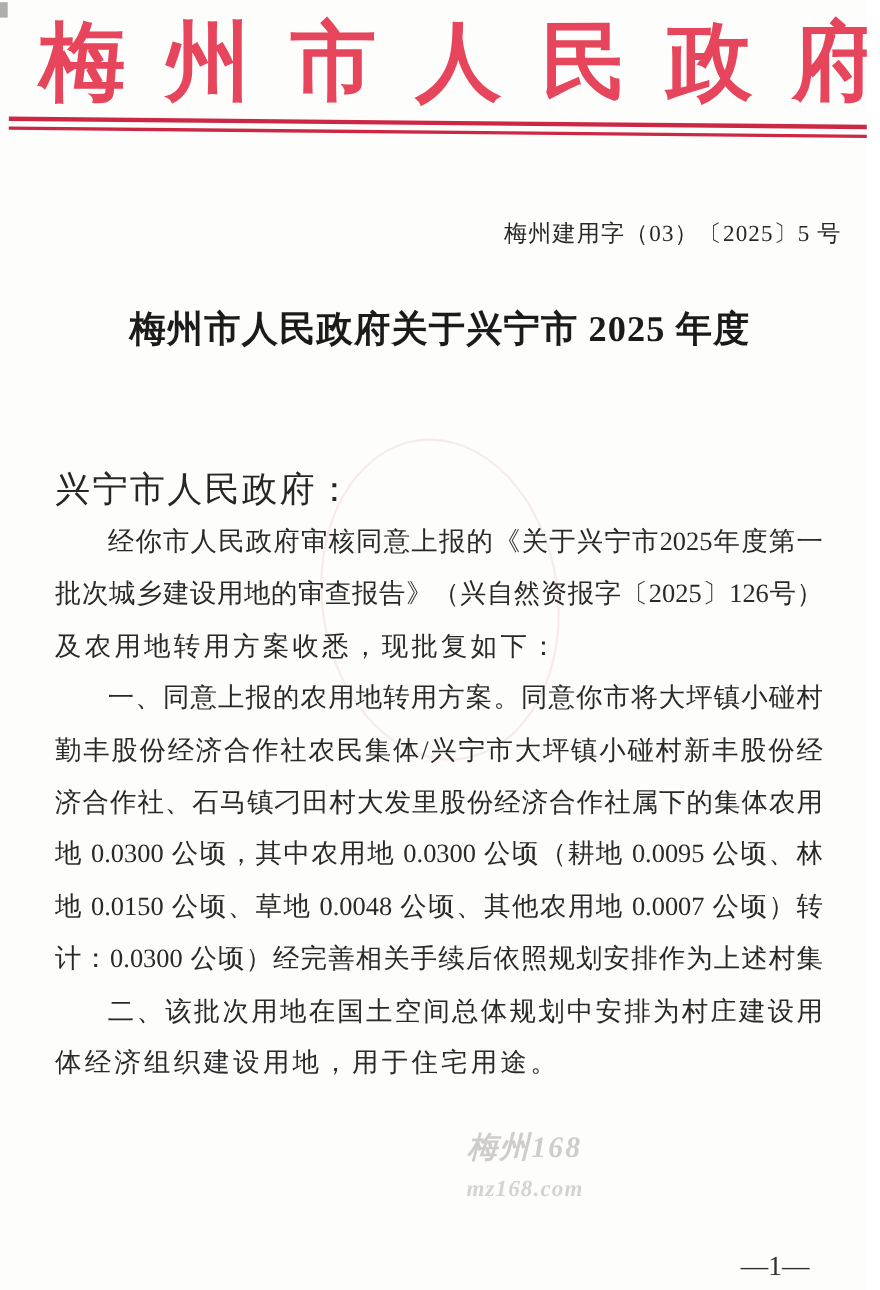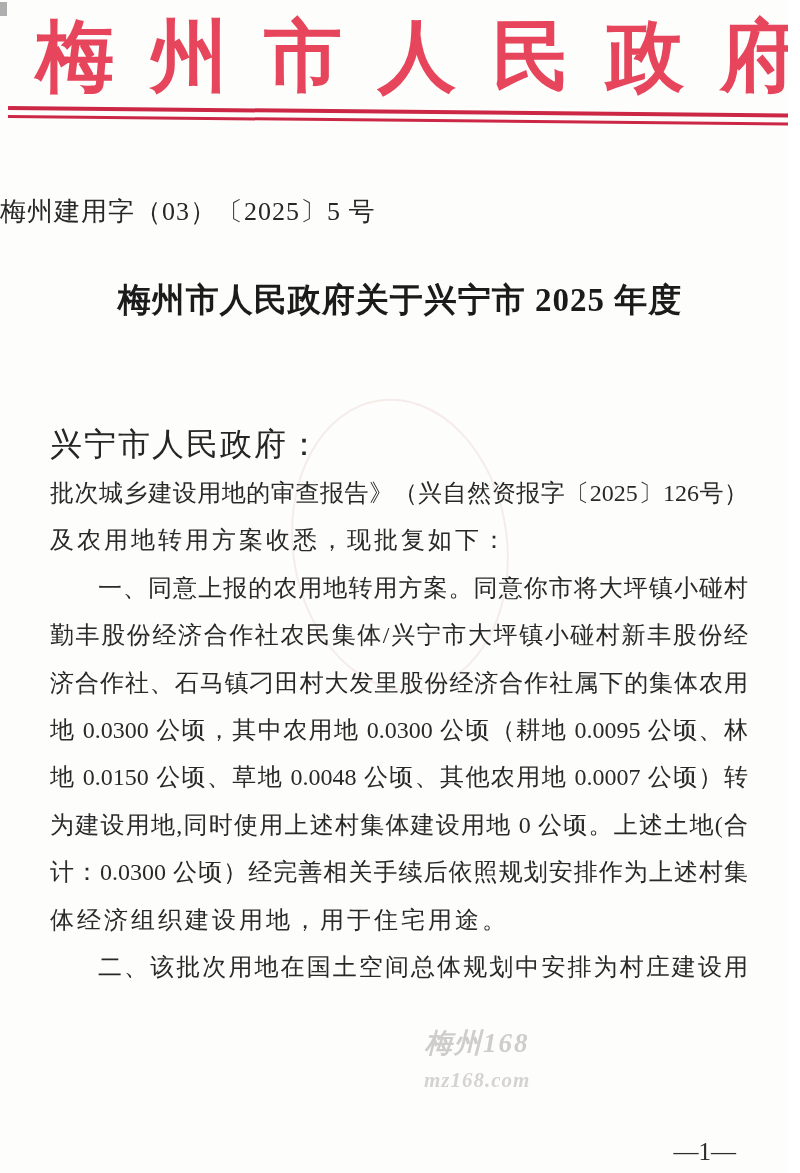--- a/index.html
+++ b/index.html
@@ -23,22 +23,22 @@
   .rule{
     position:absolute;top:106px;left:8px;width:784px;
     transform:rotate(0.55deg);transform-origin:left center;
   }
   .rule-a,.rule-b{height:3.5px;background:#cc2744;}
   .rule-a{margin-bottom:5px;}
 
   
   .docnum{
     position:absolute;top:192px;left:0;width:765px;height:40px;
-    line-height:40px;text-align:left;
-    font-size:26px;color:#272727;letter-spacing:1px;
+    line-height:40px;text-align:right;
+    font-size:21px;color:#272727;letter-spacing:1px;
   }
 
   
   .title{
     position:absolute;top:276px;left:0;width:800px;
     text-align:center;font-weight:bold;color:#1b1b1b;
     font-size:33px;line-height:49px;letter-spacing:1px;
   }
 
   
@@ -109,31 +109,31 @@
     <svg width="36" height="26" viewBox="0 0 36 26">
       <path d="M2,24 L9,3 L15,18 L21,3 L27,18 L33,3" fill="none" stroke="#b3b0ae" stroke-width="3.5" stroke-linejoin="round" transform="skewX(-8)"></path>
     </svg>
     <span class="wm-name">梅州168</span>
     <span class="wm-url">mz168.com</span>
   </div>
 
   <div class="salutation">兴宁市人民政府：</div>
 
   <div class="body-lines">
+    <div class="ln indent">经你市人民政府审核同意上报的《关于兴宁市2025年度第一</div>
     <div class="ln">批次城乡建设用地的审查报告》（兴自然资报字〔2025〕126号）</div>
     <div class="ln end">及农用地转用方案收悉，现批复如下：</div>
     <div class="ln indent">一、同意上报的农用地转用方案。同意你市将大坪镇小碰村</div>
     <div class="ln">勤丰股份经济合作社农民集体/兴宁市大坪镇小碰村新丰股份经</div>
     <div class="ln">济合作社、石马镇刁田村大发里股份经济合作社属下的集体农用</div>
     <div class="ln">地 0.0300 公顷，其中农用地 0.0300 公顷（耕地 0.0095 公顷、林</div>
     <div class="ln">地 0.0150 公顷、草地 0.0048 公顷、其他农用地 0.0007 公顷）转</div>
-    <div class="ln">为建设用地,同时使用上述村集体建设用地 0 公顷。上述土地(合</div>
     <div class="ln">计：0.0300 公顷）经完善相关手续后依照规划安排作为上述村集</div>
+    <div class="ln indent">二、该批次用地在国土空间总体规划中安排为村庄建设用</div>
     <div class="ln end">体经济组织建设用地，用于住宅用途。</div>
-    <div class="ln indent">二、该批次用地在国土空间总体规划中安排为村庄建设用</div>
   </div>
 
   <div class="pagenum">—1—</div>
 
   <div class="speck-tl"></div>
   <div class="speck-tr"></div>
 
 </div>
 
 </body></html>

